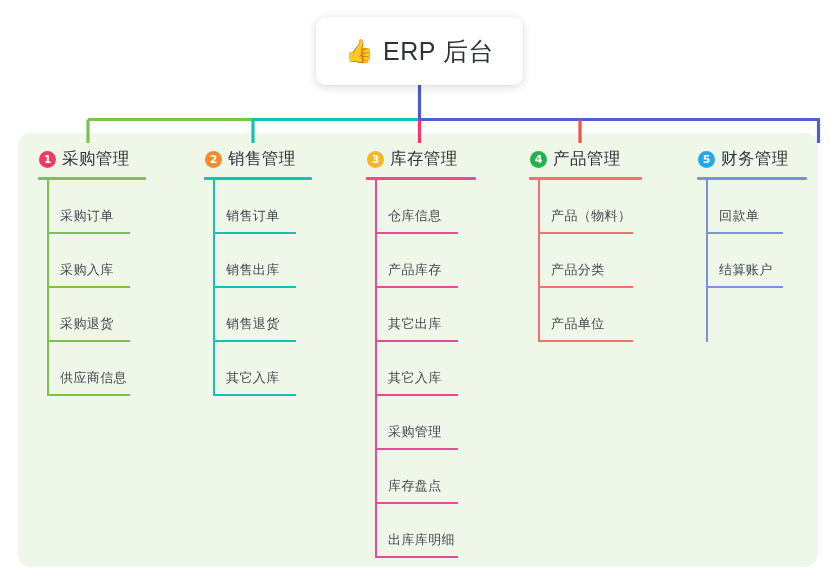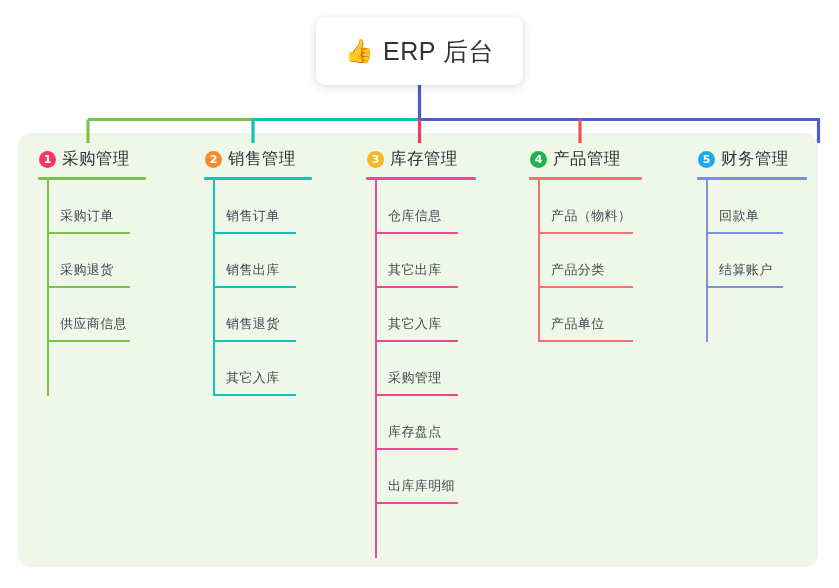--- a/index.html
+++ b/index.html
@@ -120,20 +120,24 @@
           <span class="branch-title">采购管理</span>
         </div>
         <div class="head-rule" style="width: 108px; background: rgb(124, 194, 76);"></div>
         <div class="leaf-list" style="height: 216px;">
           <div class="spine" style="height: 216px; background: rgb(124, 194, 76);"></div>
           <div class="leaf">
             <span class="leaf-text">采购订单</span>
             <div class="leaf-rule" style="width: 82px; background: rgb(124, 194, 76);"></div>
           </div>
           <div class="leaf">
+            <span class="leaf-text">采购入库</span>
+            <div class="leaf-rule" style="width: 82px; background: rgb(124, 194, 76);"></div>
+          </div>
+          <div class="leaf">
             <span class="leaf-text">采购退货</span>
             <div class="leaf-rule" style="width: 82px; background: rgb(124, 194, 76);"></div>
           </div>
           <div class="leaf">
             <span class="leaf-text">供应商信息</span>
             <div class="leaf-rule" style="width: 82px; background: rgb(124, 194, 76);"></div>
           </div>
         </div>
       </div>
       <div class="branch" style="left: 204px;">
@@ -168,20 +172,24 @@
           <span class="branch-title">库存管理</span>
         </div>
         <div class="head-rule" style="width: 110px; background: rgb(236, 72, 153);"></div>
         <div class="leaf-list" style="height: 440px;">
           <div class="spine" style="height: 378px; background: rgb(236, 72, 153);"></div>
           <div class="leaf">
             <span class="leaf-text">仓库信息</span>
             <div class="leaf-rule" style="width: 82px; background: rgb(236, 72, 153);"></div>
           </div>
           <div class="leaf">
+            <span class="leaf-text">产品库存</span>
+            <div class="leaf-rule" style="width: 82px; background: rgb(236, 72, 153);"></div>
+          </div>
+          <div class="leaf">
             <span class="leaf-text">其它出库</span>
             <div class="leaf-rule" style="width: 82px; background: rgb(236, 72, 153);"></div>
           </div>
           <div class="leaf">
             <span class="leaf-text">其它入库</span>
             <div class="leaf-rule" style="width: 82px; background: rgb(236, 72, 153);"></div>
           </div>
           <div class="leaf">
             <span class="leaf-text">采购管理</span>
             <div class="leaf-rule" style="width: 82px; background: rgb(236, 72, 153);"></div>

